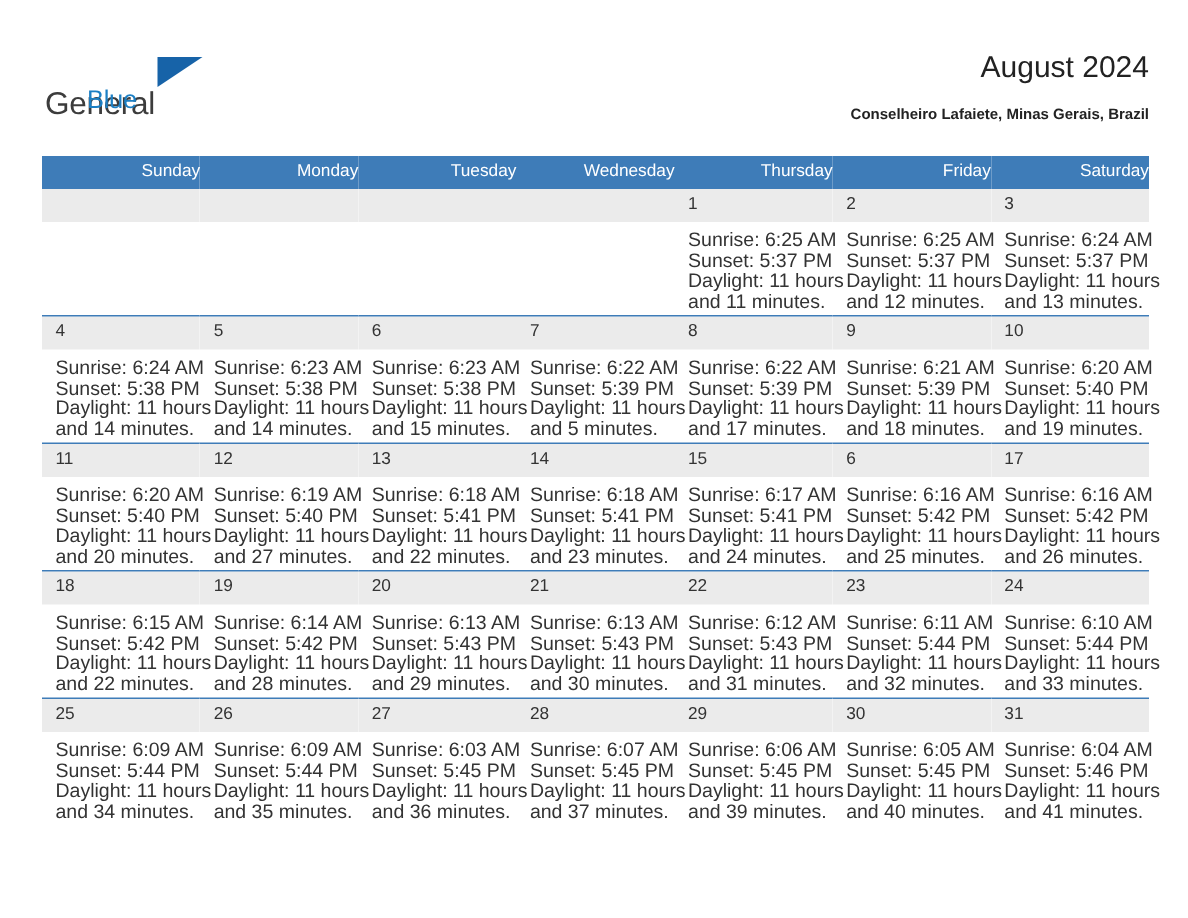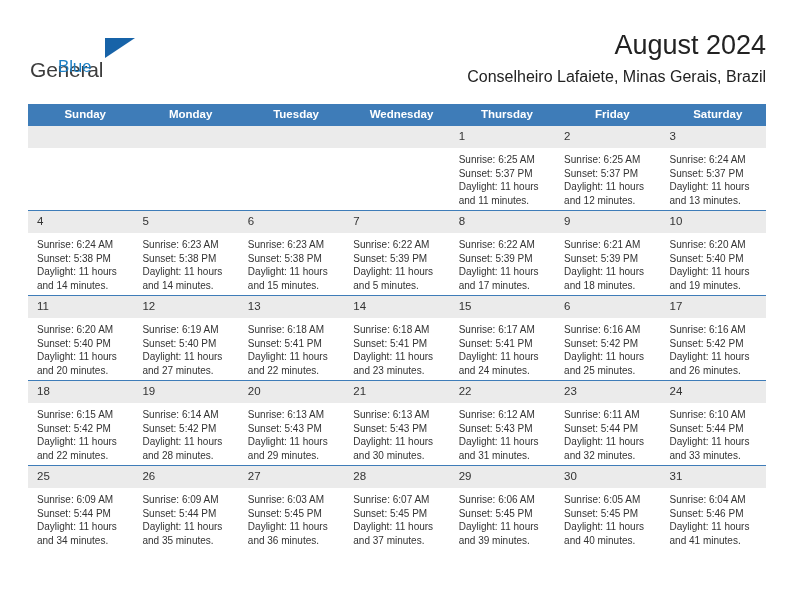--- a/index.html
+++ b/index.html
@@ -67,51 +67,51 @@
     border-bottom: 20px solid transparent;
   }
 
   .title-block {
     position: absolute;
     right: 0;
     top: 0;
     text-align: right;
   }
   .cal-title {
-    font-size: 27px;
+    font-size: 20px;
     font-weight: 400;
     color: #222222;
     line-height: 34px;
     white-space: nowrap;
   }
   .cal-subtitle {
     margin-top: 6px;
-    font-size: 16px;
-    font-weight: 400;
+    font-size: 10px;
+    font-weight: 700;
     color: #222222;
     line-height: 18px;
     white-space: nowrap;
   }
 
   
   .calendar {
     position: absolute;
     left: 28px;
     top: 104px;
     width: 738px;
     border-collapse: collapse;
     table-layout: fixed;
   }
 
   .calendar th {
     background: #3e7cb8;
     color: #ffffff;
     font-size: 11.5px;
-    font-weight: 700;
-    text-align: center;
+    font-weight: 400;
+    text-align: right;
     padding: 4px 0 5px 9px;
     height: 20px;
     line-height: 13px;
   }
 
   .calendar td {
     vertical-align: top;
     width: 105.43px;
     padding: 0;
     border-top: 1.5px solid #3e7cb8;
@@ -130,21 +130,21 @@
     padding: 4px 0 5px 9px;
     height: 22px;
   }
   .daynum.empty {
     color: transparent;
   }
 
   .details {
     display: block;
     padding: 5px 6px 0 9px;
-    font-size: 10px;
+    font-size: 13px;
     line-height: 13.5px;
     color: #333333;
     min-height: 62px;
   }
   .details span { display: block; white-space: nowrap; }
   .details.empty { visibility: hidden; }
 </style>
 </head>
 <body>
 

